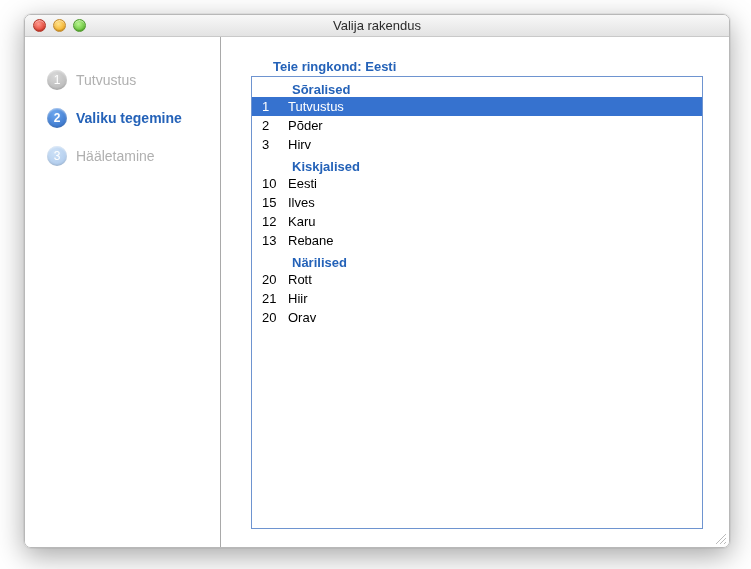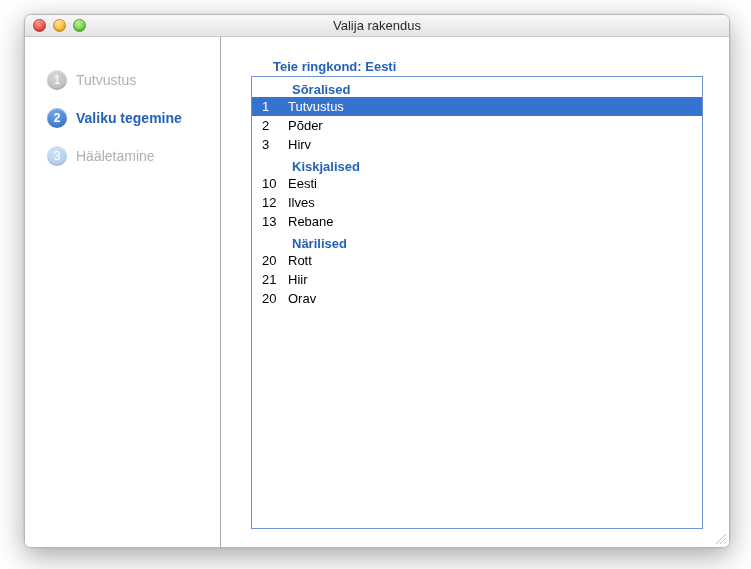--- a/index.html
+++ b/index.html
@@ -214,22 +214,26 @@
           <div class="row">
             <span class="num">3</span>
             <span>Hirv</span>
           </div>
           <div class="group-header">Kiskjalised</div>
           <div class="row">
             <span class="num">10</span>
             <span>Eesti</span>
           </div>
           <div class="row">
+            <span class="num">15</span>
+            <span>Ilves</span>
+          </div>
+          <div class="row">
             <span class="num">12</span>
-            <span>Ilves</span>
+            <span>Karu</span>
           </div>
           <div class="row">
             <span class="num">13</span>
             <span>Rebane</span>
           </div>
           <div class="group-header">Närilised</div>
           <div class="row">
             <span class="num">20</span>
             <span>Rott</span>
           </div>

